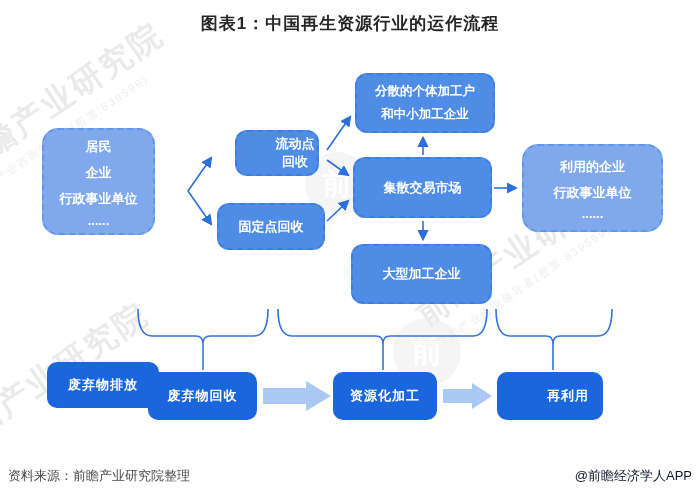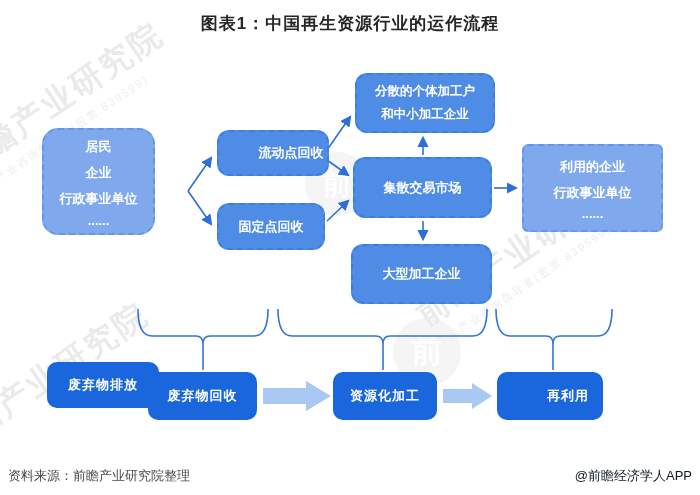--- a/index.html
+++ b/index.html
@@ -103,42 +103,42 @@
     <polygon points="443,389 472,389 472,383 492,396 472,409 472,403 443,403" fill="#A9C8F3"></polygon>
   </svg>
 
   <div class="box light" style="left:42px;top:128px;width:113px;height:107px;align-items:center;">
     <div class="ln">居民</div>
     <div class="ln">企业</div>
     <div class="ln">行政事业单位</div>
     <div class="ln" style="line-height:18px;">......</div>
   </div>
 
-  <div class="box mid" style="left:217px;top:130px;width:112px;height:46px;padding-left:36px;">
+  <div class="box mid" style="left:235px;top:130px;width:84px;height:46px;padding-left:36px;">
     <div class="single">流动点回收</div>
   </div>
 
   <div class="box mid" style="left:217px;top:203px;width:108px;height:47px;">
     <div class="single">固定点回收</div>
   </div>
 
   <div class="box mid" style="left:355px;top:73px;width:140px;height:60px;">
     <div class="ln2">分散的个体加工户</div>
     <div class="ln2">和中小加工企业</div>
   </div>
 
   <div class="box mid" style="left:353px;top:157px;width:139px;height:61px;">
     <div class="single">集散交易市场</div>
   </div>
 
   <div class="box mid" style="left:351px;top:244px;width:141px;height:60px;">
     <div class="single">大型加工企业</div>
   </div>
 
-  <div class="box light" style="left:522px;top:144px;width:141px;height:88px;border-radius:6px;">
+  <div class="box light" style="left:522px;top:144px;width:141px;height:88px;">
     <div class="ln">利用的企业</div>
     <div class="ln">行政事业单位</div>
     <div class="ln" style="line-height:16px;">......</div>
   </div>
 
   <div class="box dark stagebox" style="left:47px;top:362px;width:112px;height:46px;">
     <div class="single">废弃物排放</div>
   </div>
   <div class="box dark stagebox" style="left:148px;top:372px;width:109px;height:48px;">
     <div class="single">废弃物回收</div>

